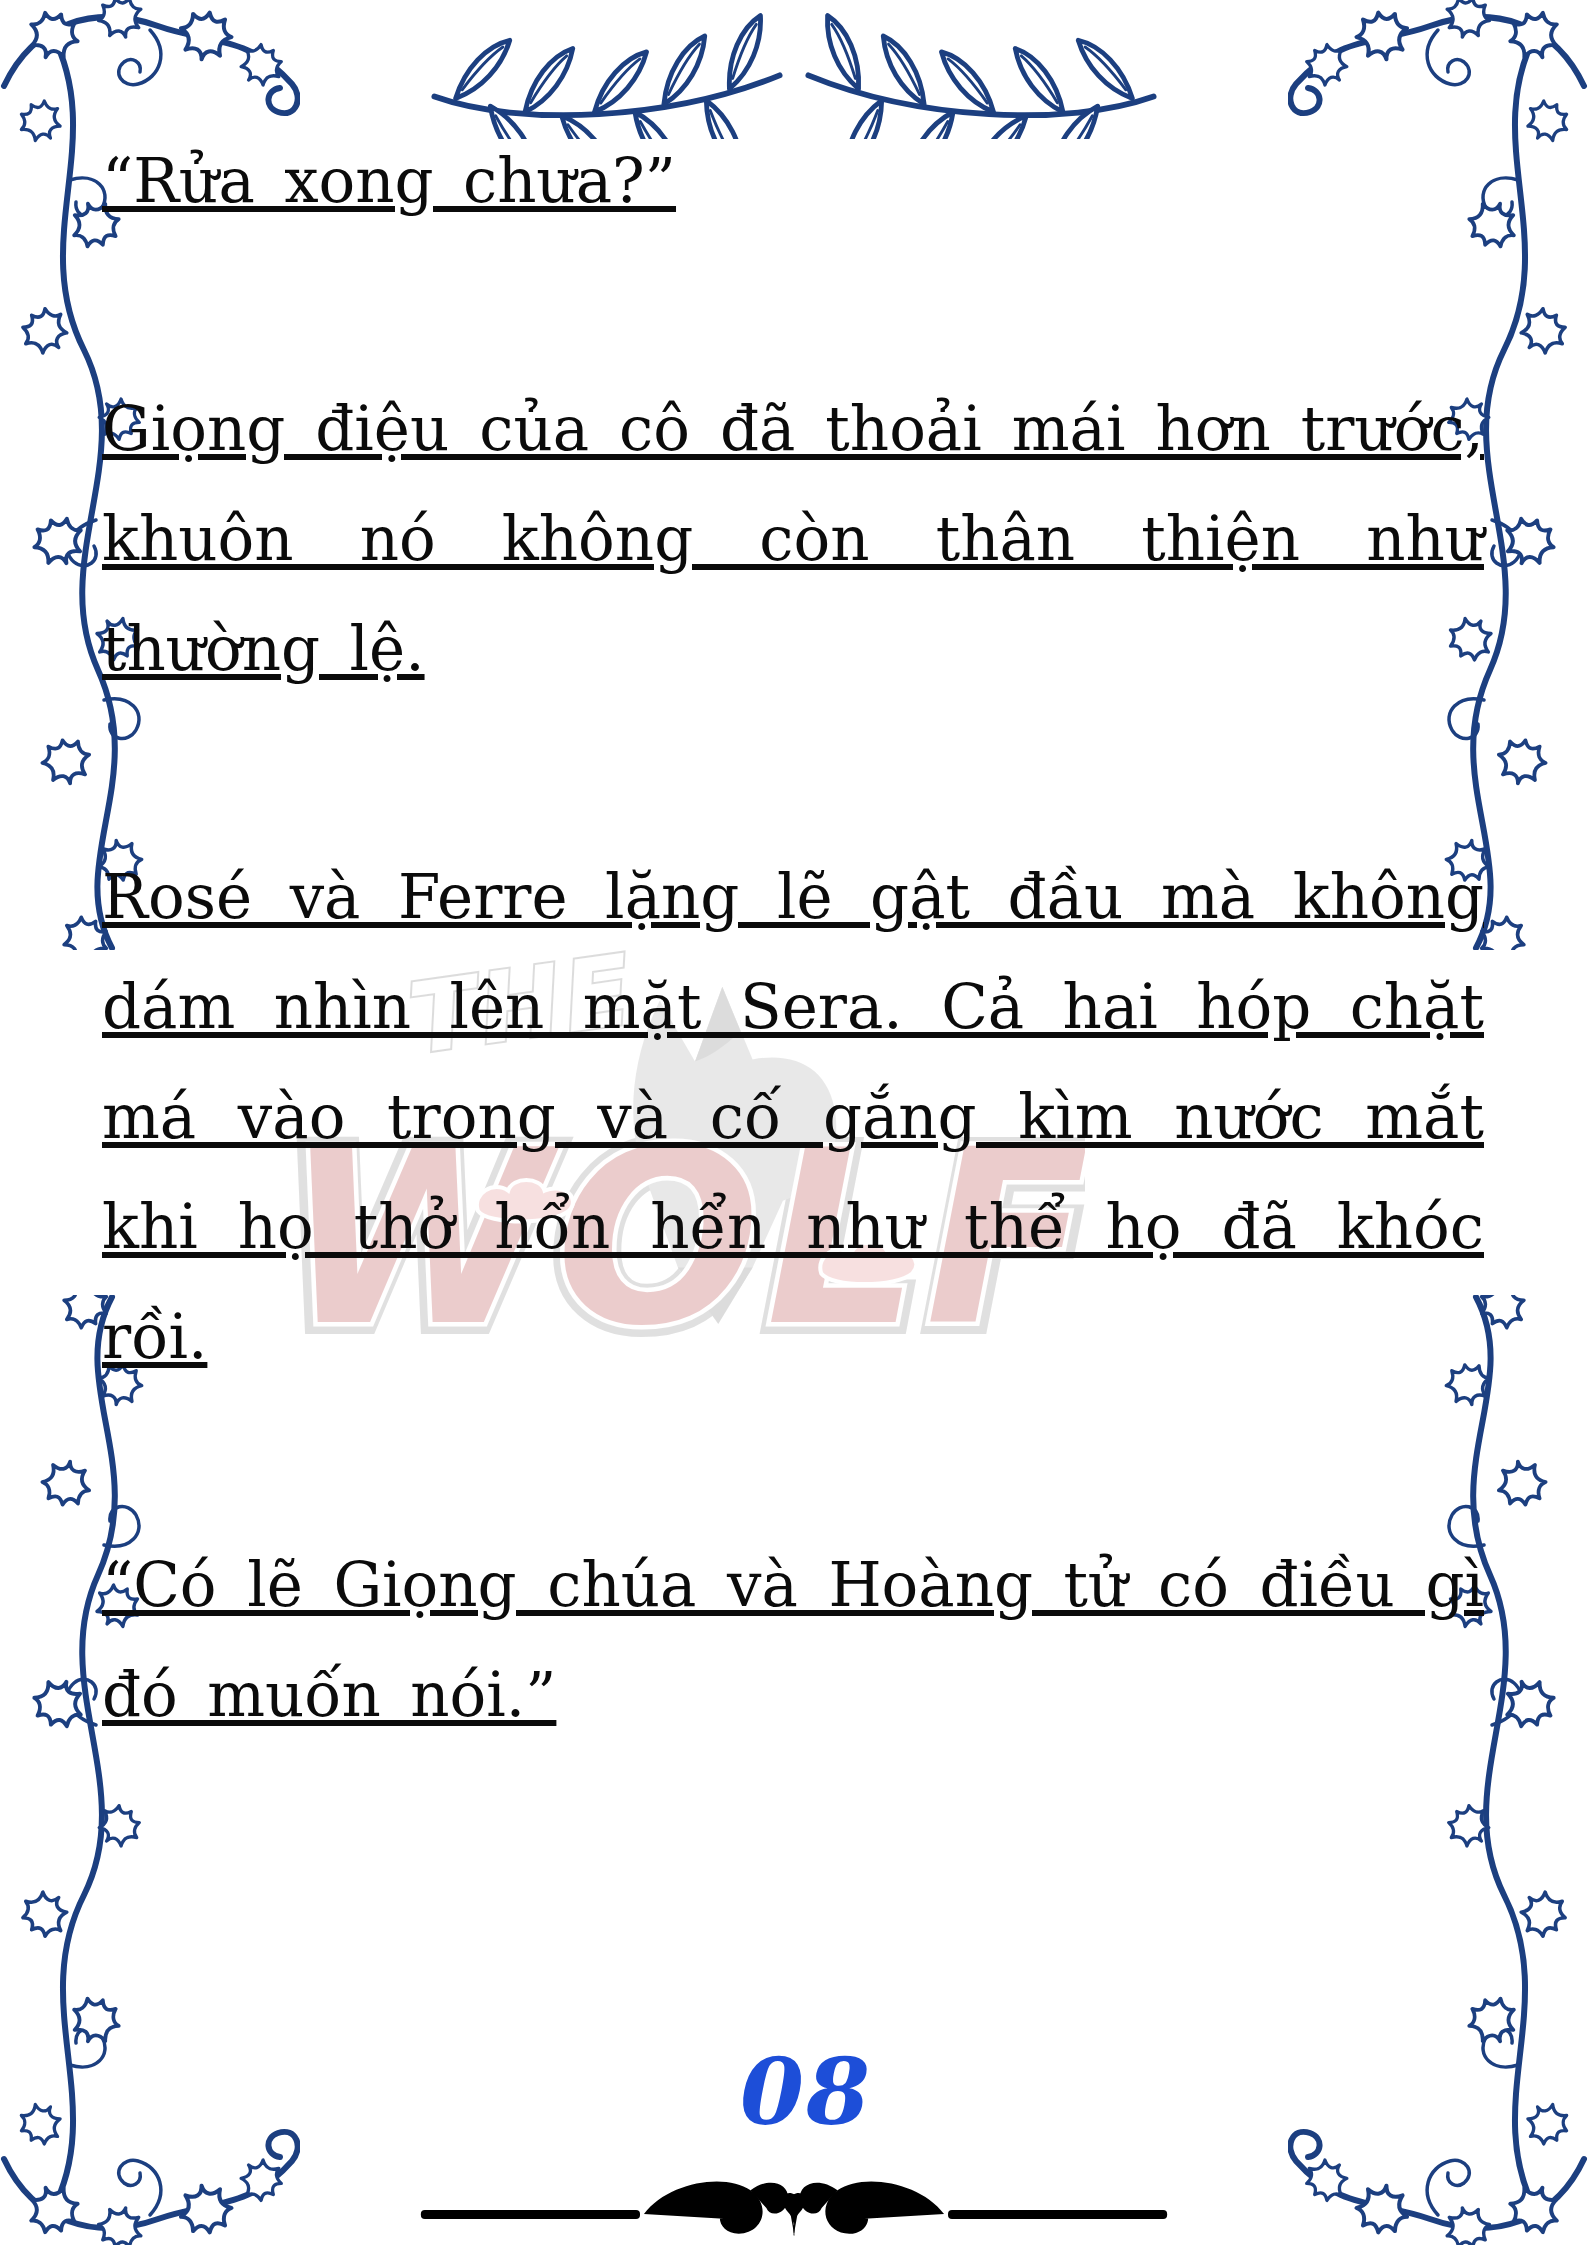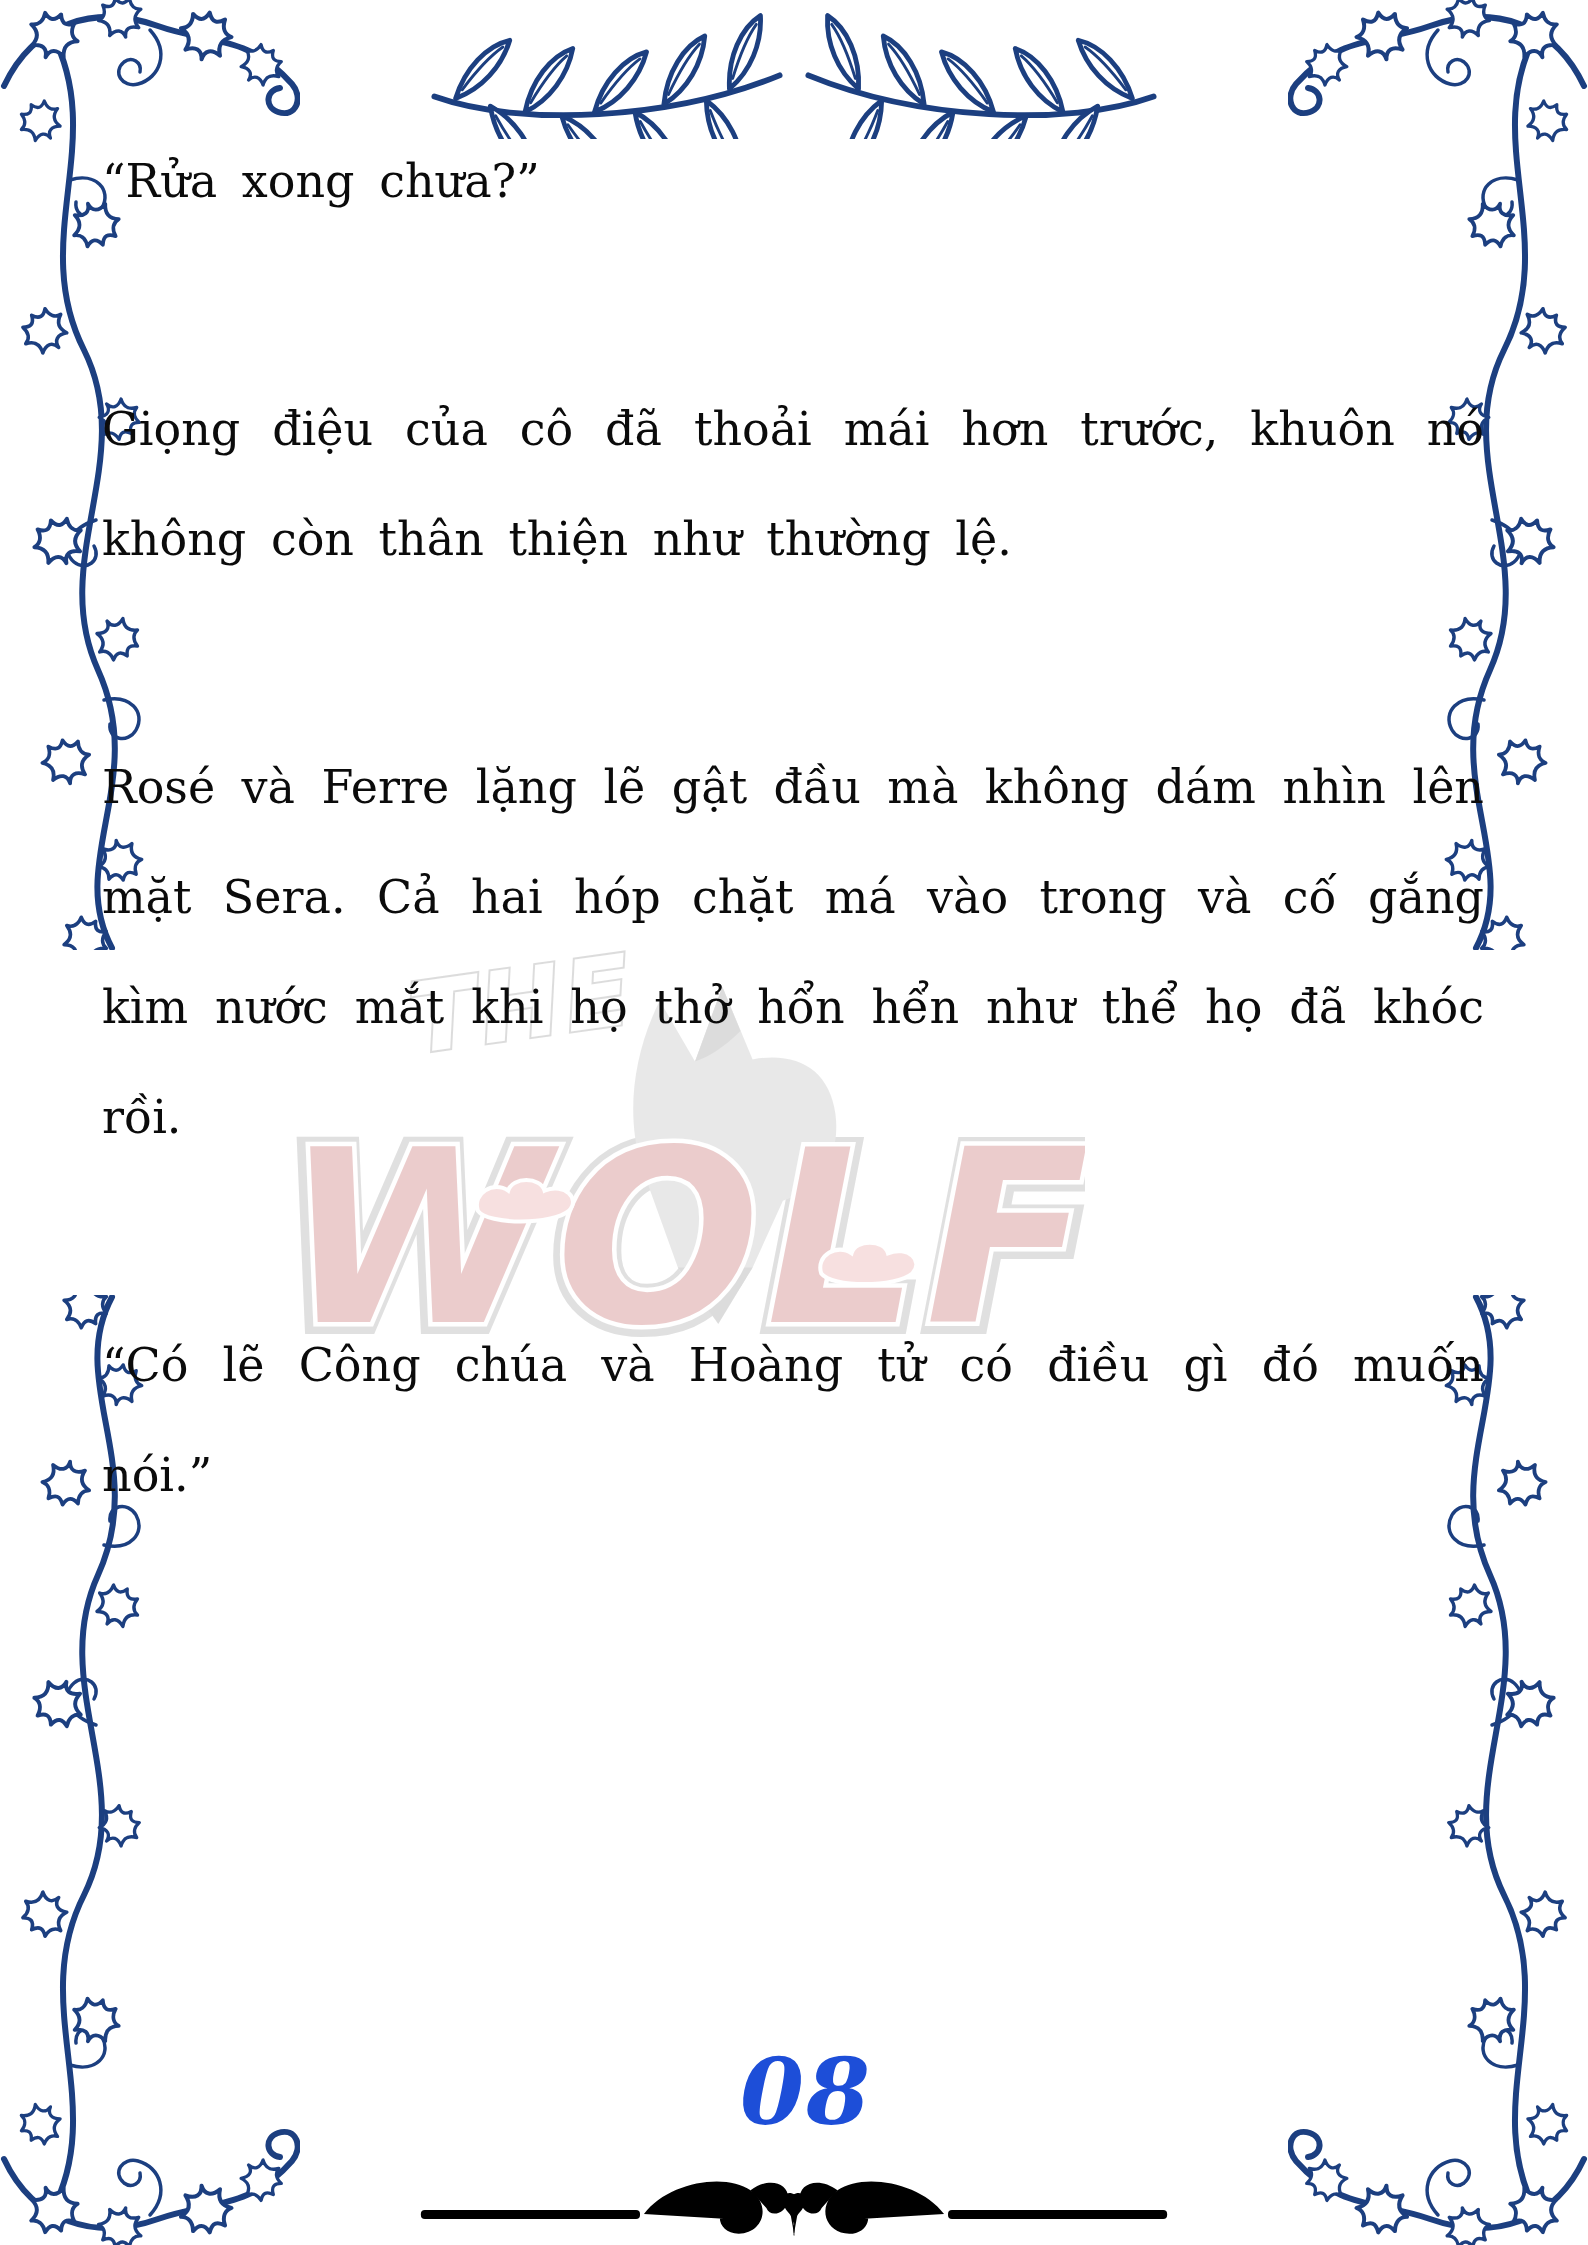--- a/index.html
+++ b/index.html
@@ -46,24 +46,25 @@
   .wm-head{fill:var(--wm-grey);}
   .wm-head-dark{fill:#8f8f8f;}
   .wm-cloud{fill:#e89a9a;stroke:#ffffff;stroke-width:4;}
   
   .text-col{
     position:absolute;left:102px;top:126px;width:1382px;
     color:var(--ink);
   }
   .text-col p{
     margin:0 0 138px 0;
-    font-size:46px;
+    font-size:61px;
     line-height:110px;
     text-align:justify;
     word-spacing:10px;
+    text-decoration:underline;
   }
   .text-col p:last-child{margin-bottom:0;}
   .page-number{
     position:absolute;left:12px;top:2042px;width:100%;
     text-align:center;
     font-family:"DejaVu Serif", serif;
     font-weight:bold;font-style:italic;
     font-size:92px;line-height:100px;
     color:#1d4ed8;
     letter-spacing:2px;
@@ -153,21 +154,21 @@
     <text class="wm-red-text" x="390" y="398" font-size="238" text-anchor="middle">WOLF</text>
     <text class="wm-the" x="118" y="132" font-size="96" transform="rotate(-8 118 132)">THE</text>
     <path class="wm-cloud" transform="translate(180,268)" d="M0,20 C-6,2 16,-10 30,0 C34,-14 62,-14 66,0 C86,-8 102,8 90,20 C74,34 10,34 0,20 Z"></path>
     <path class="wm-cloud" transform="translate(520,330)" d="M0,20 C-6,2 16,-10 30,0 C34,-14 62,-14 66,0 C86,-8 102,8 90,20 C74,34 10,34 0,20 Z"></path>
   </svg>
 
   <div class="text-col">
     <p>“Rửa xong chưa?”</p>
     <p>Giọng điệu của cô đã thoải mái hơn trước, khuôn nó không còn thân thiện như thường lệ.</p>
     <p>Rosé và Ferre lặng lẽ gật đầu mà không dám nhìn lên mặt Sera. Cả hai hóp chặt má vào trong và cố gắng kìm nước mắt khi họ thở hổn hển như thể họ đã khóc rồi.</p>
-    <p>“Có lẽ Công chúa và Hoàng tử có điều gì đó muốn nói.”</p>
+    <p>“Có lẽ Giọng chúa và Hoàng tử có điều gì đó muốn nói.”</p>
   </div>
 
   <div class="page-number">08</div>
 
   <svg class="divider" viewBox="0 0 780 96">
     <use href="#divider-half"></use>
     <use href="#divider-half" transform="translate(780,0) scale(-1,1)"></use>
   </svg>
 
 </div>

